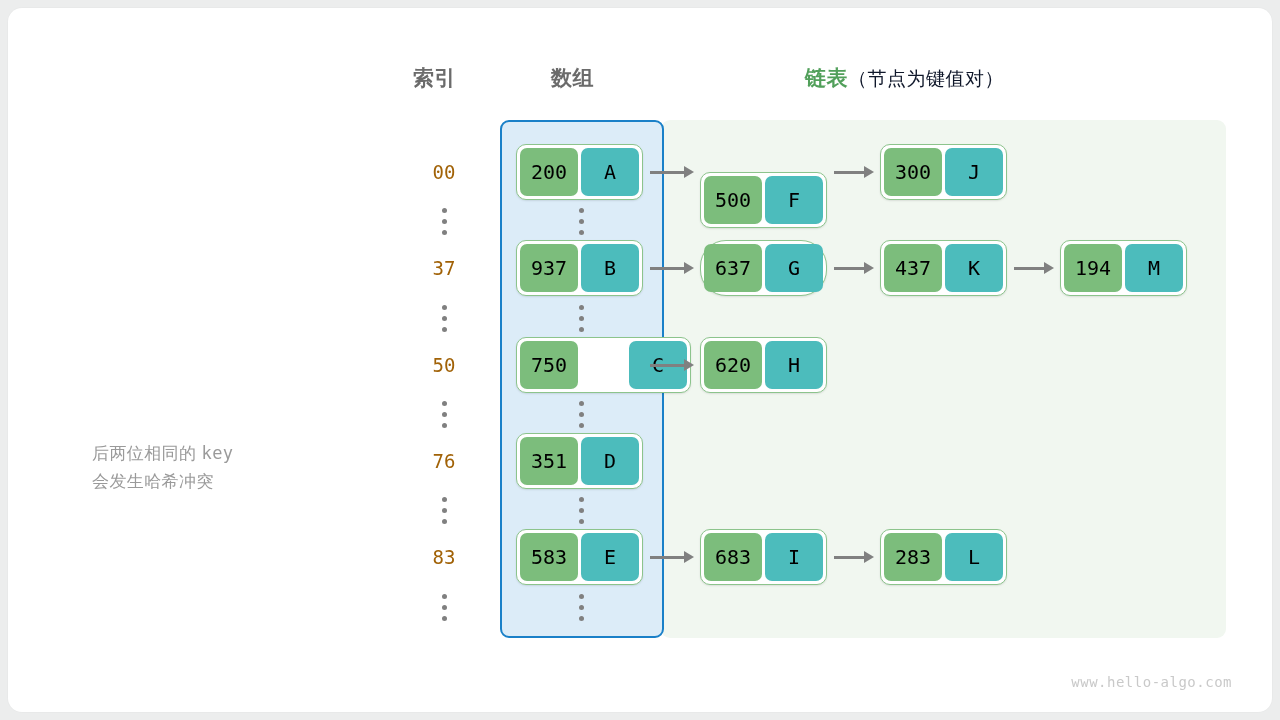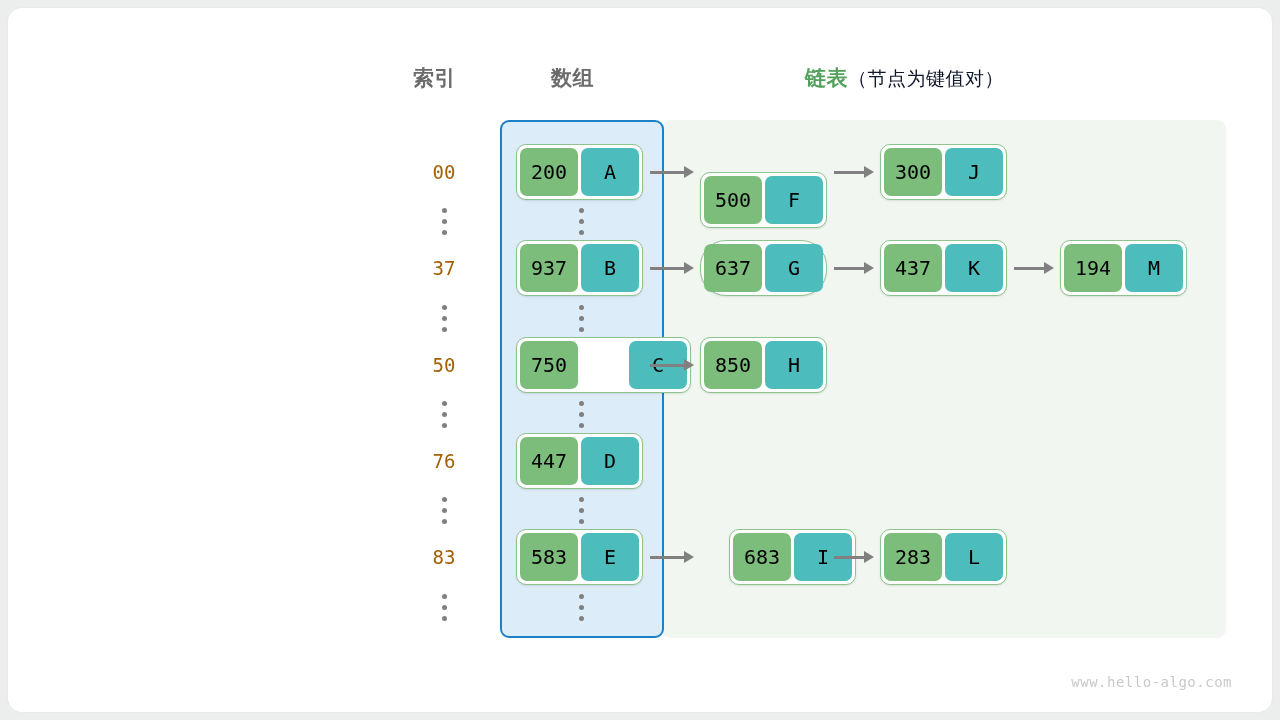--- a/index.html
+++ b/index.html
@@ -303,36 +303,36 @@
         <div class="idx" style="top: 329px;">50</div>
         <div class="node" style="left: 508px; top: 329px; gap: 48px;">
           <div class="key">750</div>
           <div class="val">C</div>
         </div>
         <div class="arrow" style="left: 642px; top: 350px; width: 44px;">
           <div class="shaft"></div>
           <div class="head"></div>
         </div>
         <div class="node" style="left: 692px; top: 329px;">
-          <div class="key">850</div>
+          <div class="key">620</div>
           <div class="val">H</div>
         </div>
         <div class="ell" style="left: 434px; top: 393px;">
           <i></i>
           <i></i>
           <i></i>
         </div>
         <div class="ell" style="left: 571px; top: 393px;">
           <i></i>
           <i></i>
           <i></i>
         </div>
         <div class="idx" style="top: 425px;">76</div>
         <div class="node" style="left: 508px; top: 425px;">
-          <div class="key">447</div>
+          <div class="key">351</div>
           <div class="val">D</div>
         </div>
         <div class="ell" style="left: 434px; top: 489px;">
           <i></i>
           <i></i>
           <i></i>
         </div>
         <div class="ell" style="left: 571px; top: 489px;">
           <i></i>
           <i></i>
@@ -340,21 +340,21 @@
         </div>
         <div class="idx" style="top: 521px;">83</div>
         <div class="node" style="left: 508px; top: 521px;">
           <div class="key">583</div>
           <div class="val">E</div>
         </div>
         <div class="arrow" style="left: 642px; top: 542px; width: 44px;">
           <div class="shaft"></div>
           <div class="head"></div>
         </div>
-        <div class="node" style="left: 721px; top: 521px;">
+        <div class="node" style="left: 692px; top: 521px;">
           <div class="key">683</div>
           <div class="val">I</div>
         </div>
         <div class="arrow" style="left: 826px; top: 542px; width: 40px;">
           <div class="shaft"></div>
           <div class="head"></div>
         </div>
         <div class="node" style="left: 872px; top: 521px;">
           <div class="key">283</div>
           <div class="val">L</div>
@@ -366,18 +366,22 @@
         </div>
         <div class="ell" style="left: 571px; top: 586px;">
           <i></i>
           <i></i>
           <i></i>
         </div>
       </div>
 
 
     <div id="hash-block">
+      <div class="hash-body">
+        <div><span>后两位相同的 </span><span class="mono">key</span></div>
+        <div>会发生哈希冲突</div>
+      </div>
     </div>
 
     <div id="watermark">www.hello-algo.com</div>
 
   </div>
 </div>
 
 </body></html>

